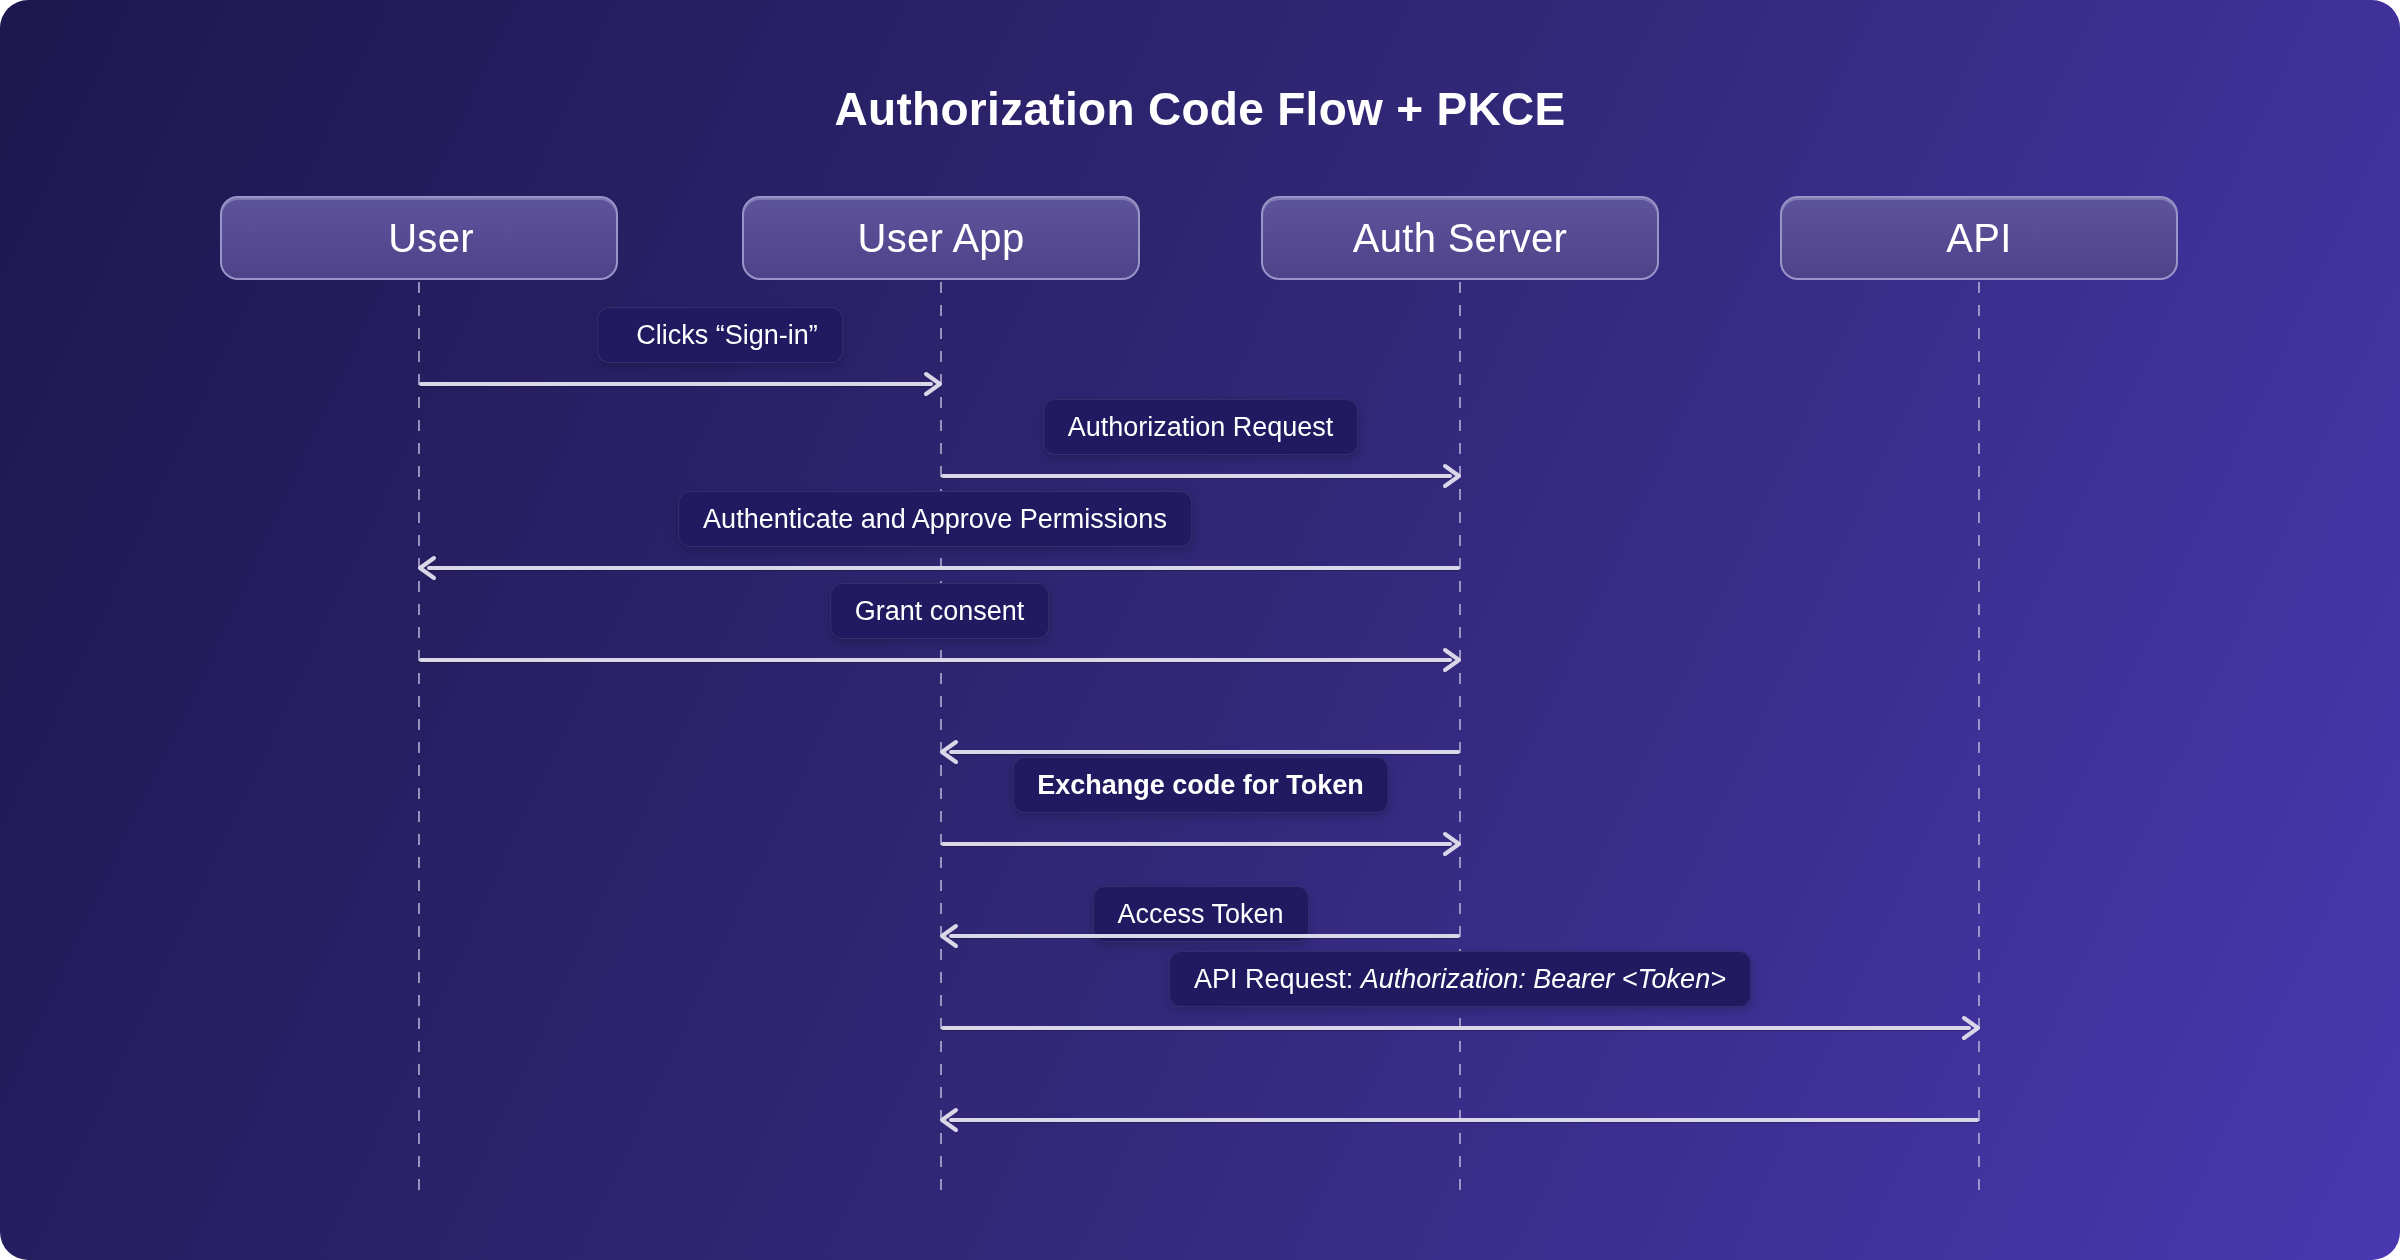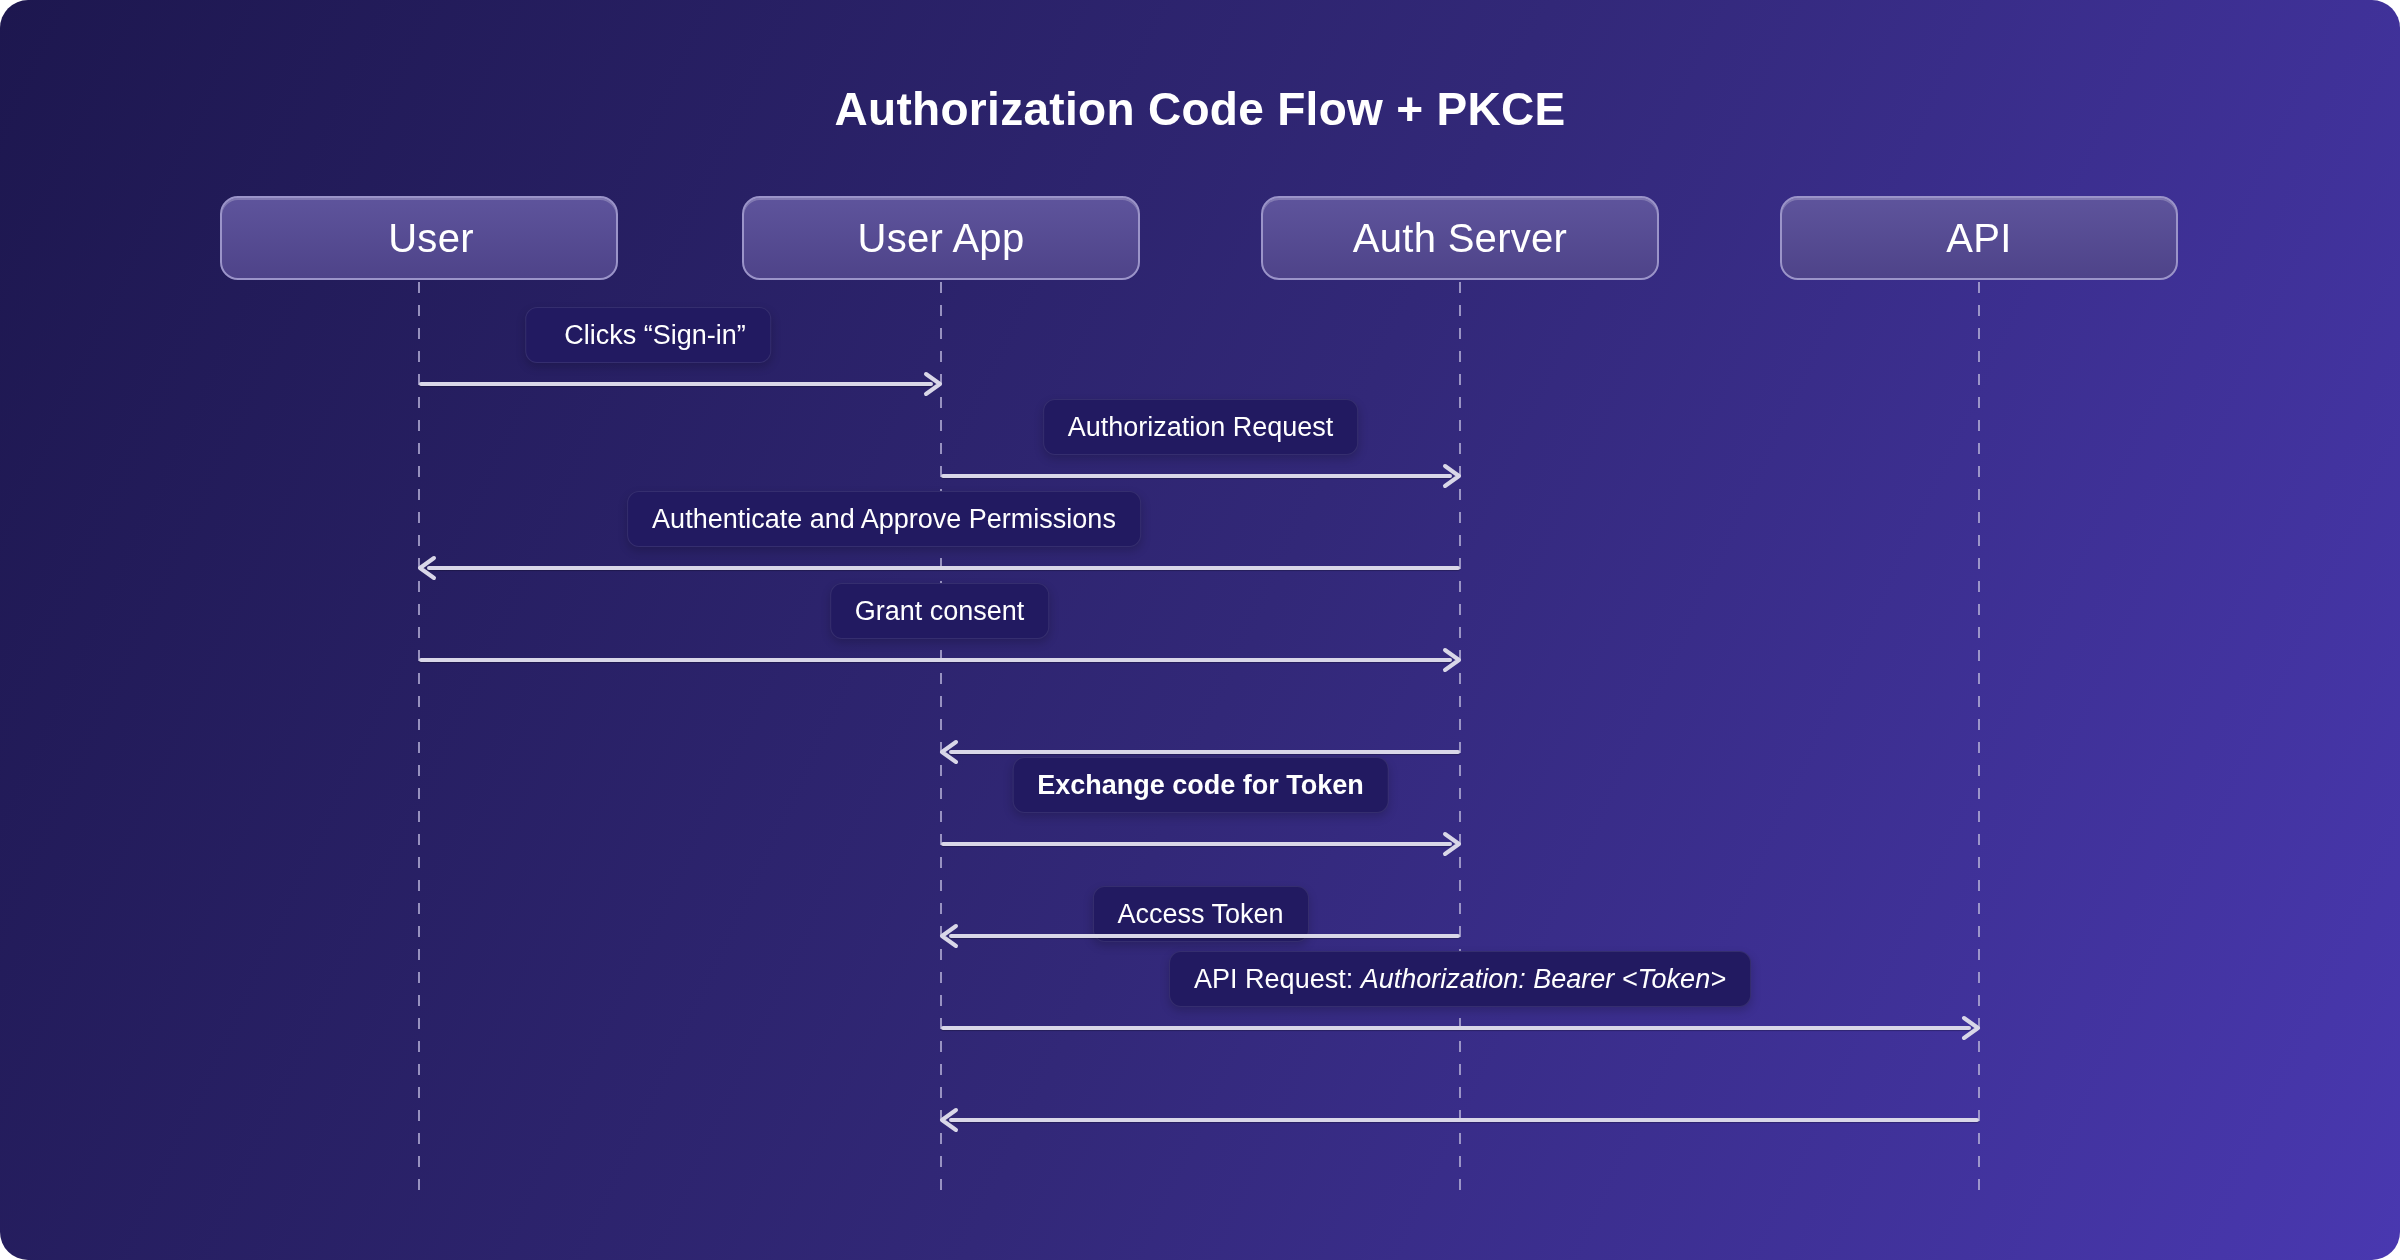--- a/index.html
+++ b/index.html
@@ -93,35 +93,35 @@
 <div id="stage">
   <div class="title">Authorization Code Flow + PKCE</div>
   <div id="lifelines">
       <div class="lifeline" style="left: 418px; top: 282px; height: 918px;"></div>
       <div class="lifeline" style="left: 940px; top: 282px; height: 918px;"></div>
       <div class="lifeline" style="left: 1459px; top: 282px; height: 918px;"></div>
       <div class="lifeline" style="left: 1978px; top: 282px; height: 918px;"></div>
     </div>
   <div id="messages">
       <div class="message">
-    <div class="msg-label" style="left: 648px; top: 363px; padding-left: 38px;"><span>Clicks “Sign-in”</span></div>
+    <div class="msg-label" style="left: 720px; top: 363px; padding-left: 38px;"><span>Clicks “Sign-in”</span></div>
     <div class="msg-line" style="left: 419px; width: 514px; top: 382px;"></div>
     <svg class="msg-head" width="30" height="30" viewBox="0 0 30 30" style="top: 369px; left: 917px;">
       <polyline points="9,5 23,15 9,25" stroke-width="4" stroke-linecap="round" stroke-linejoin="round"></polyline>
     </svg>
   </div>
       <div class="message">
     <div class="msg-label" style="left: 1200.5px; top: 455px;"><span>Authorization Request</span></div>
     <div class="msg-line" style="left: 941px; width: 511px; top: 474px;"></div>
     <svg class="msg-head" width="30" height="30" viewBox="0 0 30 30" style="top: 461px; left: 1436px;">
       <polyline points="9,5 23,15 9,25" stroke-width="4" stroke-linecap="round" stroke-linejoin="round"></polyline>
     </svg>
   </div>
       <div class="message">
-    <div class="msg-label" style="left: 884px; top: 547px;"><span>Authenticate and Approve Permissions</span></div>
+    <div class="msg-label" style="left: 935px; top: 547px;"><span>Authenticate and Approve Permissions</span></div>
     <div class="msg-line" style="left: 427px; width: 1033px; top: 566px;"></div>
     <svg class="msg-head flip" width="30" height="30" viewBox="0 0 30 30" style="top: 553px; left: 413px;">
       <polyline points="9,5 23,15 9,25" stroke-width="4" stroke-linecap="round" stroke-linejoin="round"></polyline>
     </svg>
   </div>
       <div class="message">
     <div class="msg-label" style="left: 939.5px; top: 639px;"><span>Grant consent</span></div>
     <div class="msg-line" style="left: 419px; width: 1033px; top: 658px;"></div>
     <svg class="msg-head" width="30" height="30" viewBox="0 0 30 30" style="top: 645px; left: 1436px;">
       <polyline points="9,5 23,15 9,25" stroke-width="4" stroke-linecap="round" stroke-linejoin="round"></polyline>

